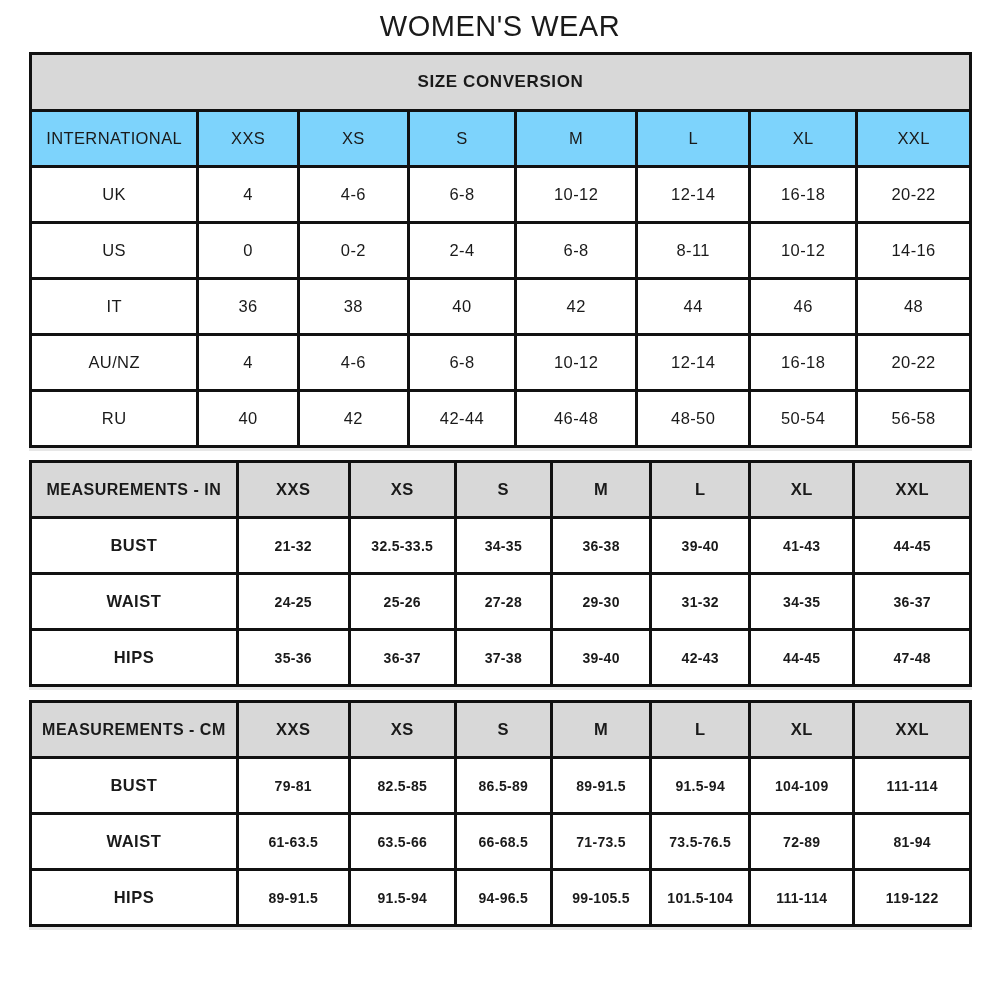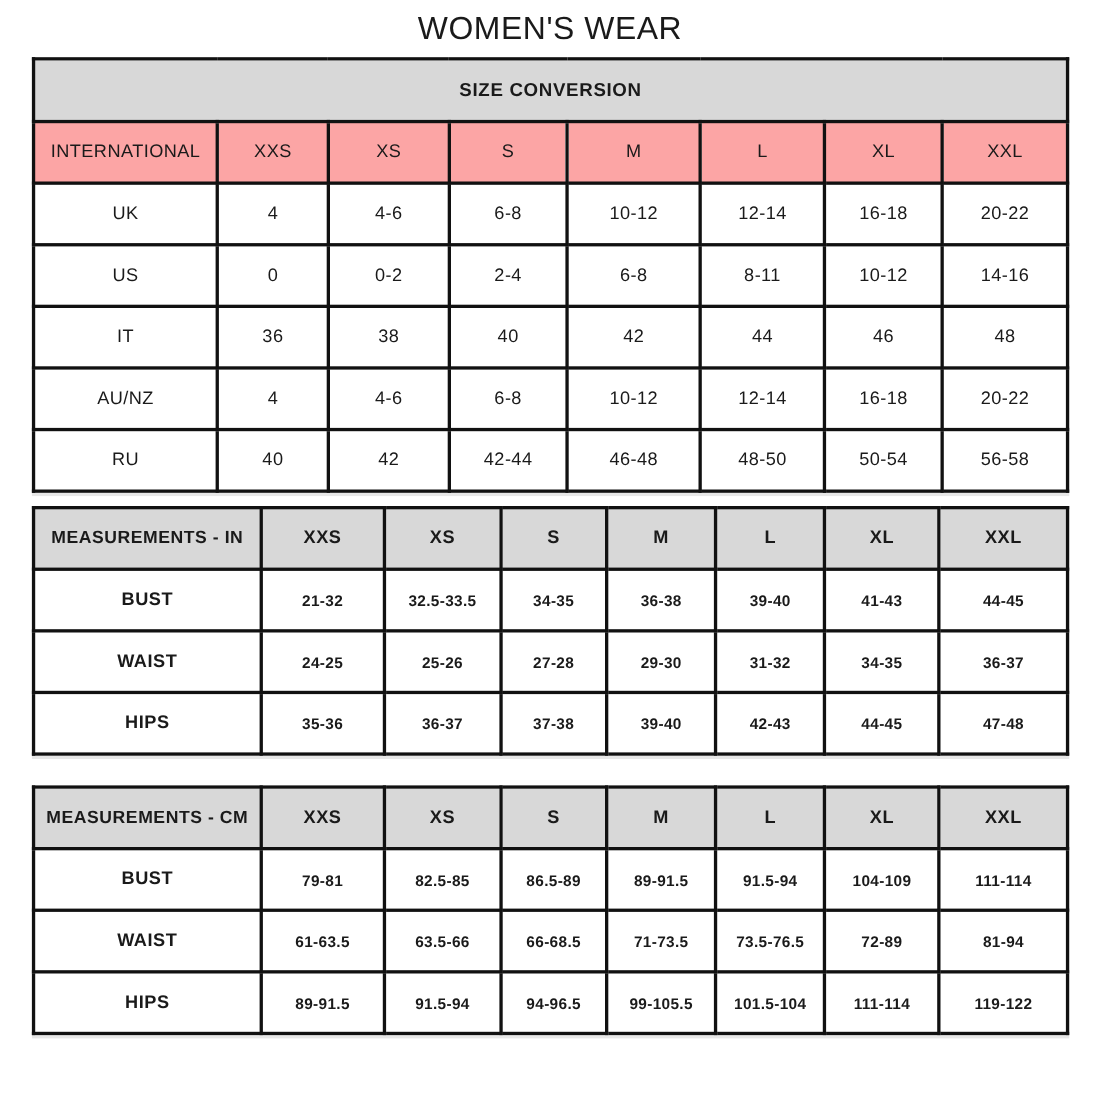--- a/index.html
+++ b/index.html
@@ -30,40 +30,40 @@
     width: 943px;
     margin-left: 29px;
   }
   table {
     width: 100%;
     border-collapse: collapse;
     table-layout: fixed;
     box-shadow: 0 3px 0 rgba(17,17,17,0.10);
   }
   table.t1 { margin-bottom: 12px; }
-  table.t2 { margin-bottom: 27px; }
+  table.t2 { margin-bottom: 13px; }
   th, td {
     border: 3px solid #111111;
     text-align: center;
     vertical-align: middle;
     padding: 0;
     overflow: hidden;
     white-space: nowrap;
   }
   
   .t1 tr { height: 56px; }
   .t1 tr.banner-row { height: 57px; }
   .banner-row th {
     background: #d8d8d8;
     font-size: 17px;
     font-weight: 700;
     letter-spacing: 0.6px;
   }
   .t1 tr.col-header th {
-    background: #fca5a5;
+    background: #7dd3fc;
     font-weight: 400;
     font-size: 16.5px;
     letter-spacing: 0.4px;
   }
   .t1 tbody td {
     font-size: 16.5px;
     font-weight: 400;
     letter-spacing: 0.4px;
   }
   

